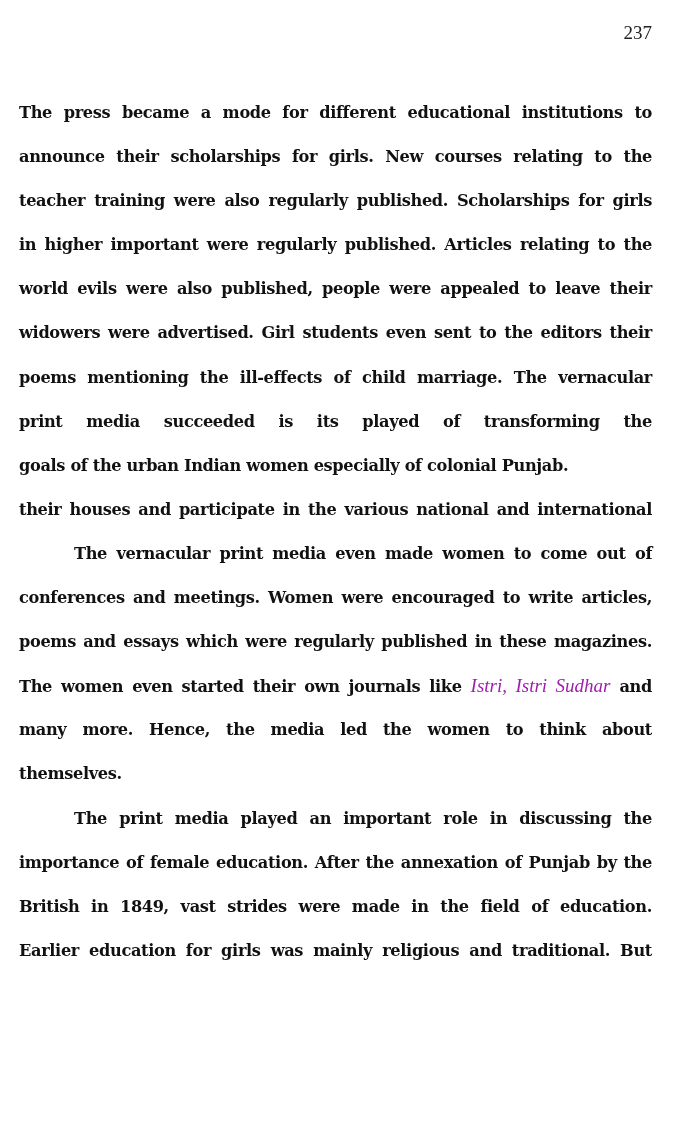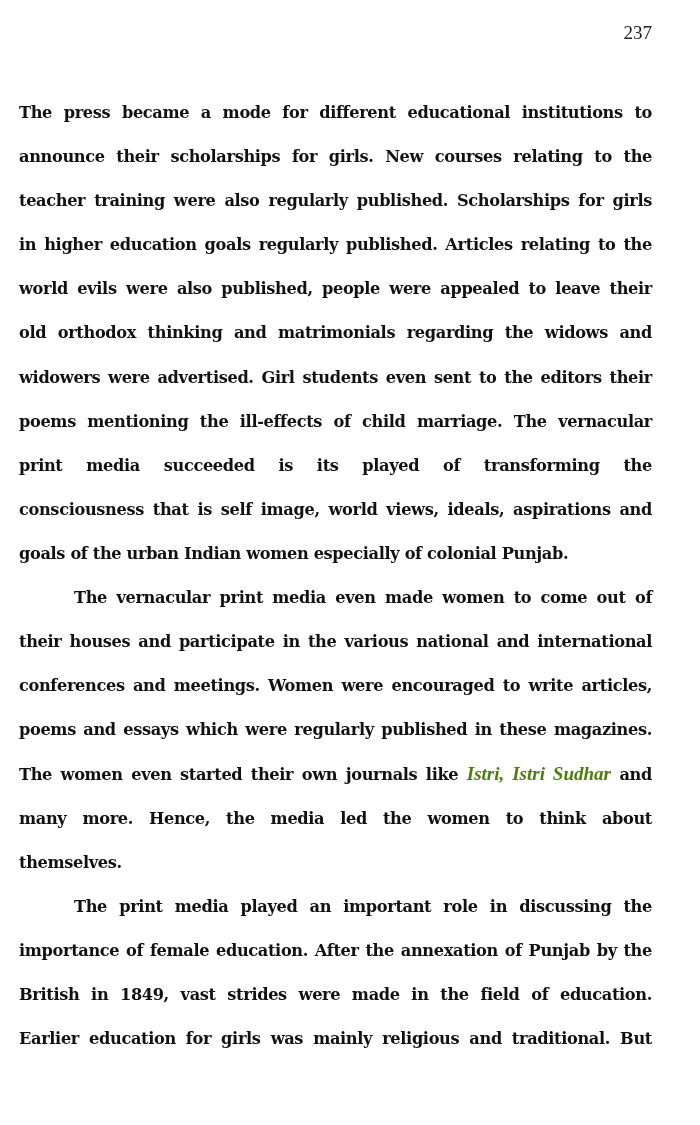--- a/index.html
+++ b/index.html
@@ -46,51 +46,49 @@
     }
     .line.last {
       text-align-last: left;
     }
     .line.indent {
       padding-left: 55px;
     }
     .italic {
       font-family: "Liberation Serif", "DejaVu Serif", serif;
       font-style: italic;
-      font-weight: bold;
+      font-weight: normal;
       font-size: 19px;
       letter-spacing: 0;
-      color: #4d7c0f;
+      color: #a21caf;
     }
   </style>
 </head>
 <body>
 
 <div>
   <div class="page-number">237</div>
 
   <div class="body-text">
 
     <div>
       <span class="line">The press became a mode for different educational institutions to</span>
       <span class="line">announce their scholarships for girls. New courses relating to the</span>
       <span class="line">teacher training were also regularly published. Scholarships for girls</span>
-      <span class="line">in higher education goals regularly published. Articles relating to the</span>
+      <span class="line">in higher important were regularly published. Articles relating to the</span>
       <span class="line">world evils were also published, people were appealed to leave their</span>
-      <span class="line">old orthodox thinking and matrimonials regarding the widows and</span>
       <span class="line">widowers were advertised. Girl students even sent to the editors their</span>
       <span class="line">poems mentioning the ill-effects of child marriage. The vernacular</span>
       <span class="line">print media succeeded is its played of transforming the</span>
-      <span class="line">consciousness that is self image, world views, ideals, aspirations and</span>
       <span class="line last">goals of the urban Indian women especially of colonial Punjab.</span>
     </div>
 
     <div>
+      <span class="line">their houses and participate in the various national and international</span>
       <span class="line indent">The vernacular print media even made women to come out of</span>
-      <span class="line">their houses and participate in the various national and international</span>
       <span class="line">conferences and meetings. Women were encouraged to write articles,</span>
       <span class="line">poems and essays which were regularly published in these magazines.</span>
       <span class="line"><span>The women even started their own journals like</span> <span class="italic">Istri, Istri Sudhar</span> <span>and</span></span>
       <span class="line">many more. Hence, the media led the women to think about</span>
       <span class="line last">themselves.</span>
     </div>
 
     <div>
       <span class="line indent">The print media played an important role in discussing the</span>
       <span class="line">importance of female education. After the annexation of Punjab by the</span>

